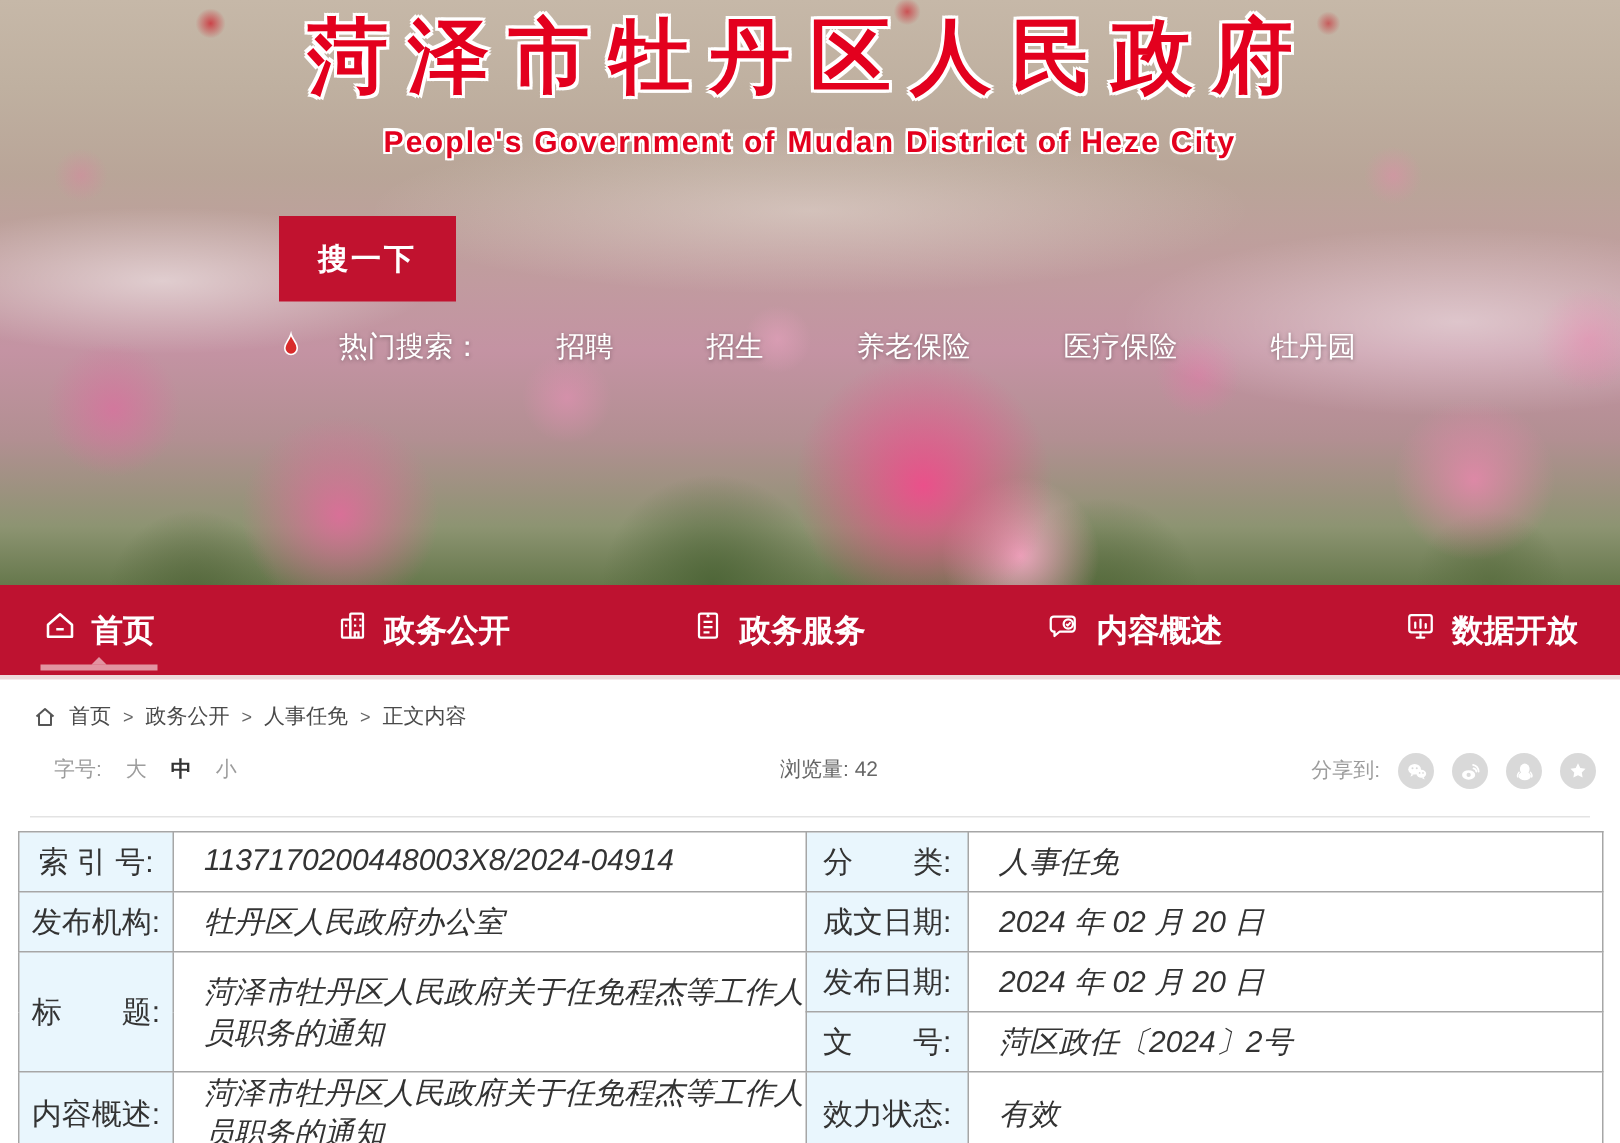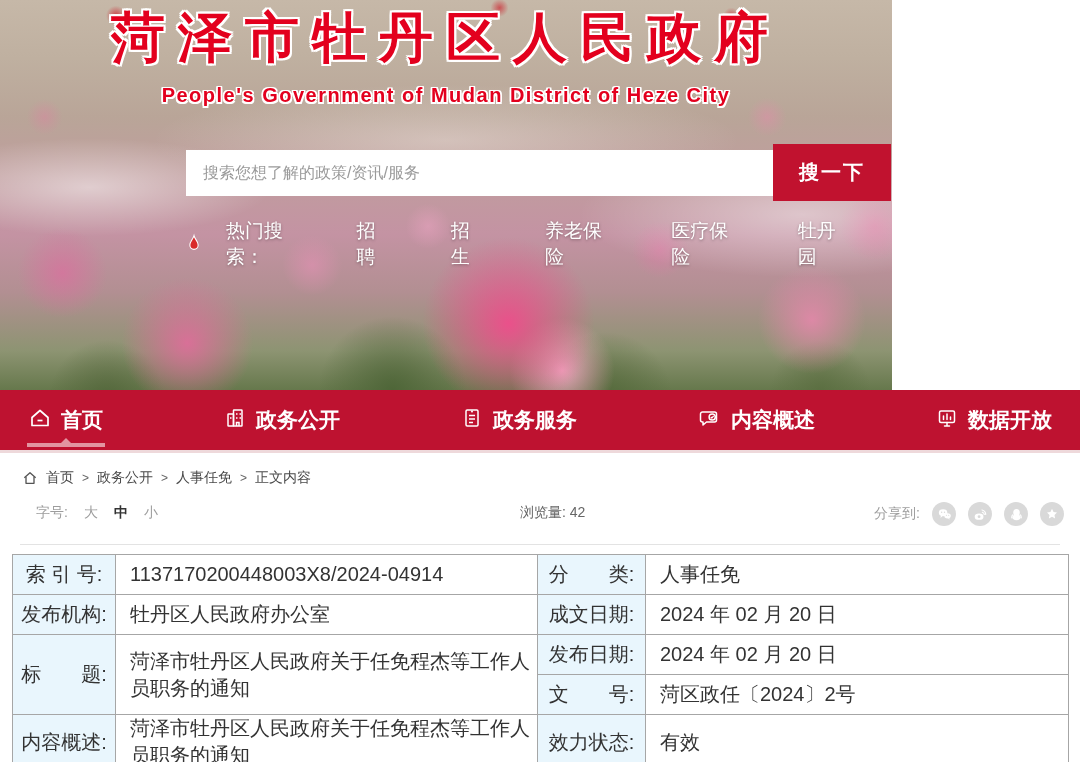--- a/index.html
+++ b/index.html
@@ -1,20 +1,20 @@
 <!DOCTYPE html>
 <html><head>
 <meta charset="utf-8">
 <style>
   * { margin:0; padding:0; box-sizing:border-box; }
   body { font-family:"Liberation Sans","DejaVu Sans",sans-serif; background:#fff; }
   .page { width:1080px; height:762px; overflow:hidden; background:#fff; position:relative; }
 
   
-  .header { position:relative; width:892px; height:390px; overflow:hidden;
+  .header { position:relative; width:1080px; height:390px; overflow:hidden;
     background:
       radial-gradient(ellipse 260px 70px at 10% 48%, rgba(255,255,255,.50), transparent 70%),
       radial-gradient(ellipse 320px 90px at 90% 55%, rgba(255,255,255,.45), transparent 70%),
       radial-gradient(ellipse 420px 80px at 50% 36%, rgba(246,240,234,.40), transparent 70%),
       radial-gradient(circle 115px at 57% 83%, rgba(238,77,139,.95), rgba(238,77,139,0) 75%),
       radial-gradient(circle 70px at 63% 95%, rgba(248,168,198,.90), transparent 75%),
       radial-gradient(circle 88px at 21% 88%, rgba(224,108,155,.90), transparent 75%),
       radial-gradient(circle 60px at 7% 70%, rgba(216,114,158,.80), transparent 75%),
       radial-gradient(circle 72px at 91% 82%, rgba(231,135,172,.85), transparent 75%),
       radial-gradient(circle 46px at 98% 58%, rgba(219,111,154,.70), transparent 75%),
@@ -64,33 +64,32 @@
   .font-opt.selected { color:#333; font-weight:bold; }
   .views { position:absolute; left:520px; top:2px; color:#666; }
   .share { position:absolute; right:16px; top:0; display:flex; align-items:center; gap:12px; color:#9d9d9d; }
   .share-circle { width:24px; height:24px; border-radius:50%; background:#d9d9d9; display:flex; align-items:center; justify-content:center; cursor:pointer; }
   .divider { margin:16px 20px 0; border-top:1px solid #e3e3e3; }
 
   
   .info-table { margin:9px 0 0 12px; border-collapse:collapse; table-layout:fixed; width:1056px; }
   .info-table td { border:1px solid #a6a6a6; font-size:20px; color:#333; height:40px; padding:0; }
   .info-table td.lbl { background:#e9f6fd; text-align:center; }
-  .info-table td.val { padding-left:14px; }
+  .info-table td.val { padding-left:20px;font-style:italic; }
 </style>
 </head>
 <body>
 
 <div class="page">
 
   <div class="header">
     <div class="site-title">菏泽市牡丹区人民政府</div>
     <div class="site-subtitle">People's Government of Mudan District of Heze City</div>
 
     <div class="search-bar">
-      <input class="search-input" type="text" placeholder="搜索您想了解的政策/资讯/服务" style="">
       <button class="search-btn">搜一下</button>
     </div>
 
     <div class="hot-search">
       <span class="flame">
         <svg width="20" height="22" viewBox="0 0 24 24">
             <path d="M12 2 C13 6.5 17 8.5 17 13.2 a5 5.2 0 0 1 -10 0 C7 9.2 10.4 7.2 12 2 Z" fill="#d92b2b" stroke="#fff" stroke-width="1.3"></path>
           </svg>
       </span>
       <span class="hot-label">热门搜索：</span>

